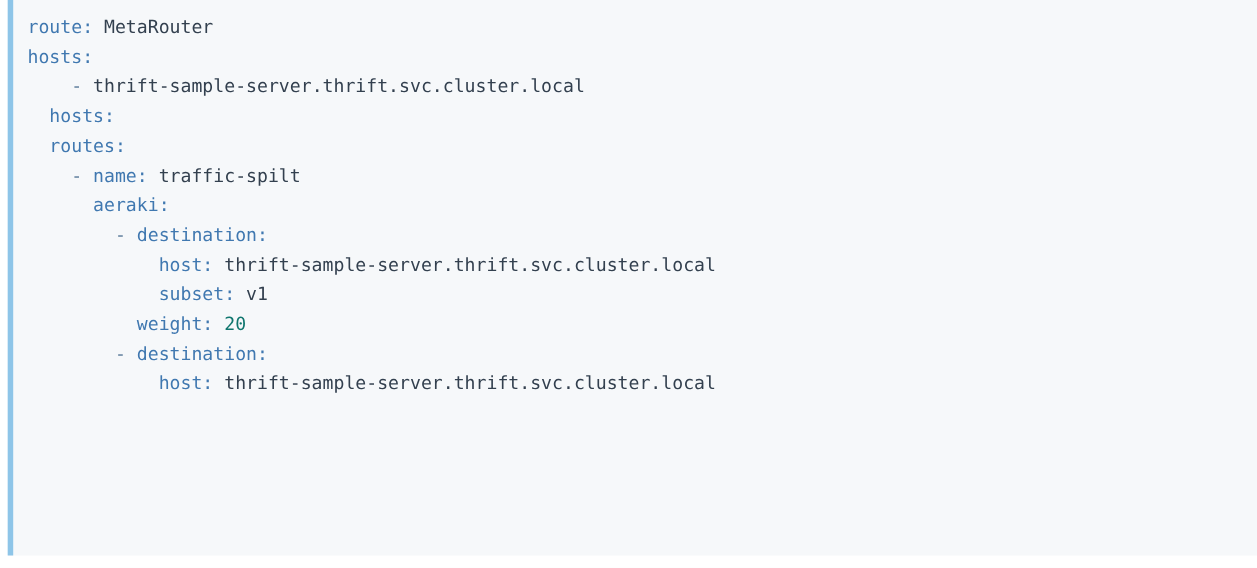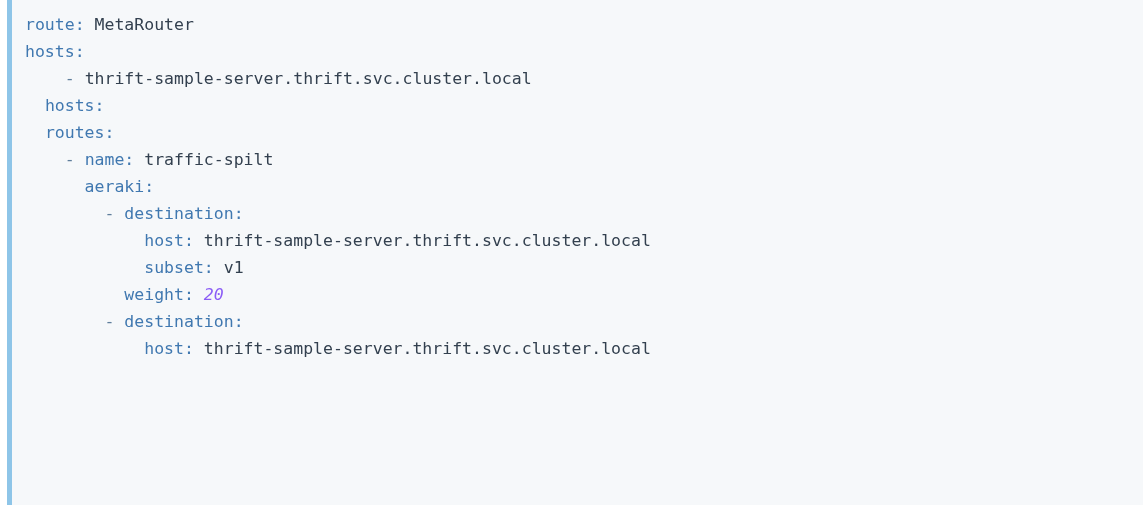--- a/index.html
+++ b/index.html
@@ -35,21 +35,21 @@
     height: 27px;
     line-height: 27px;
     font-size: 16.5px;
     white-space: pre;
     letter-spacing: 0px;
   }
 
   
   .k   { color: #4078b0; }            
   .v   { color: #33404f; }            
-  .num { color: #8b5cf6; font-style: italic; }            
+  .num { color: #0f766e; }            
   .dash{ color: #5f7e9c; }            
   .ind { color: transparent; }        
 </style>
 </head>
 <body>
 
 <div class="code-block">
   <div class="code-body" id="code-body">
       <div class="line"><span class="k">route:</span><span class="v"> MetaRouter</span></div>
       <div class="line"><span class="k">hosts:</span></div>

